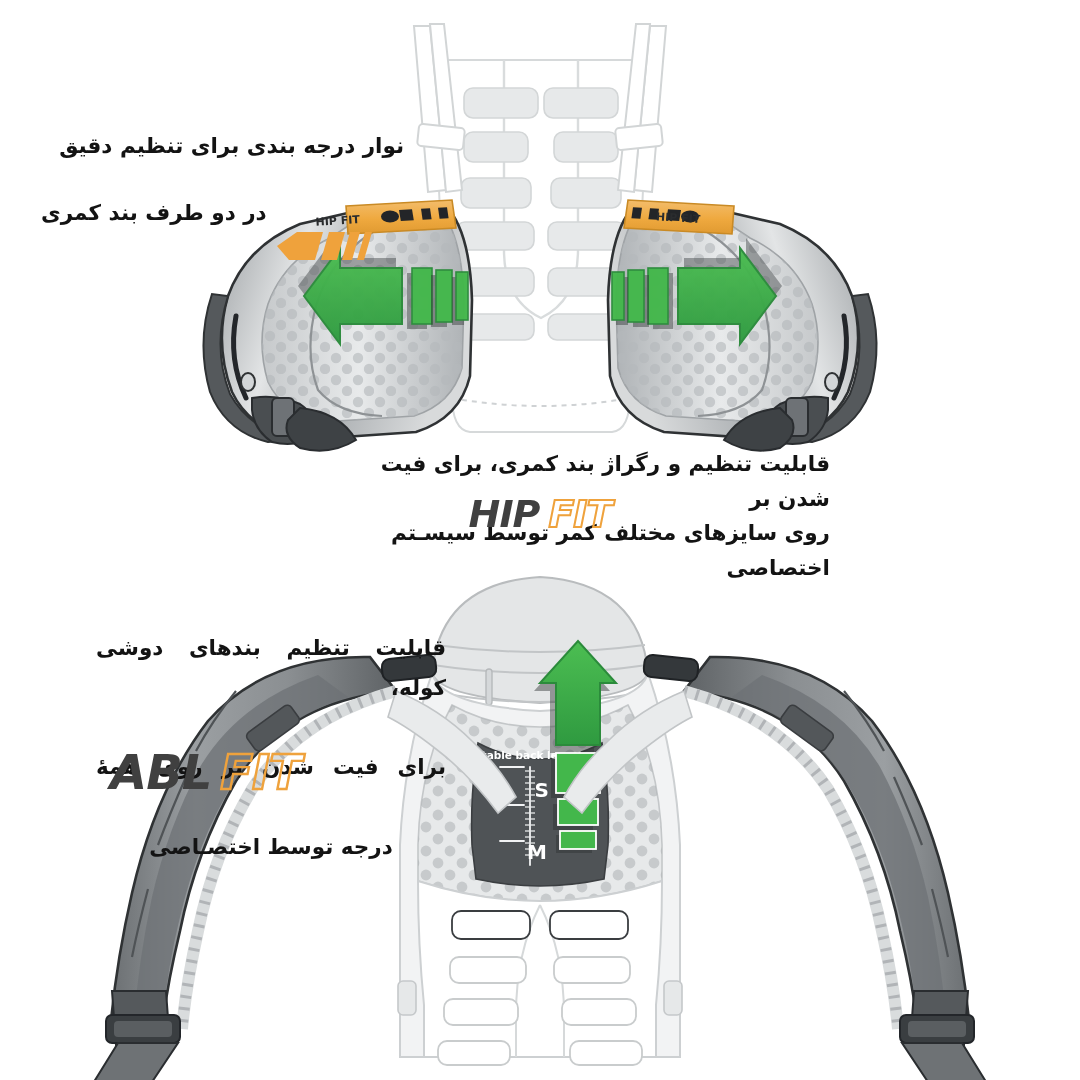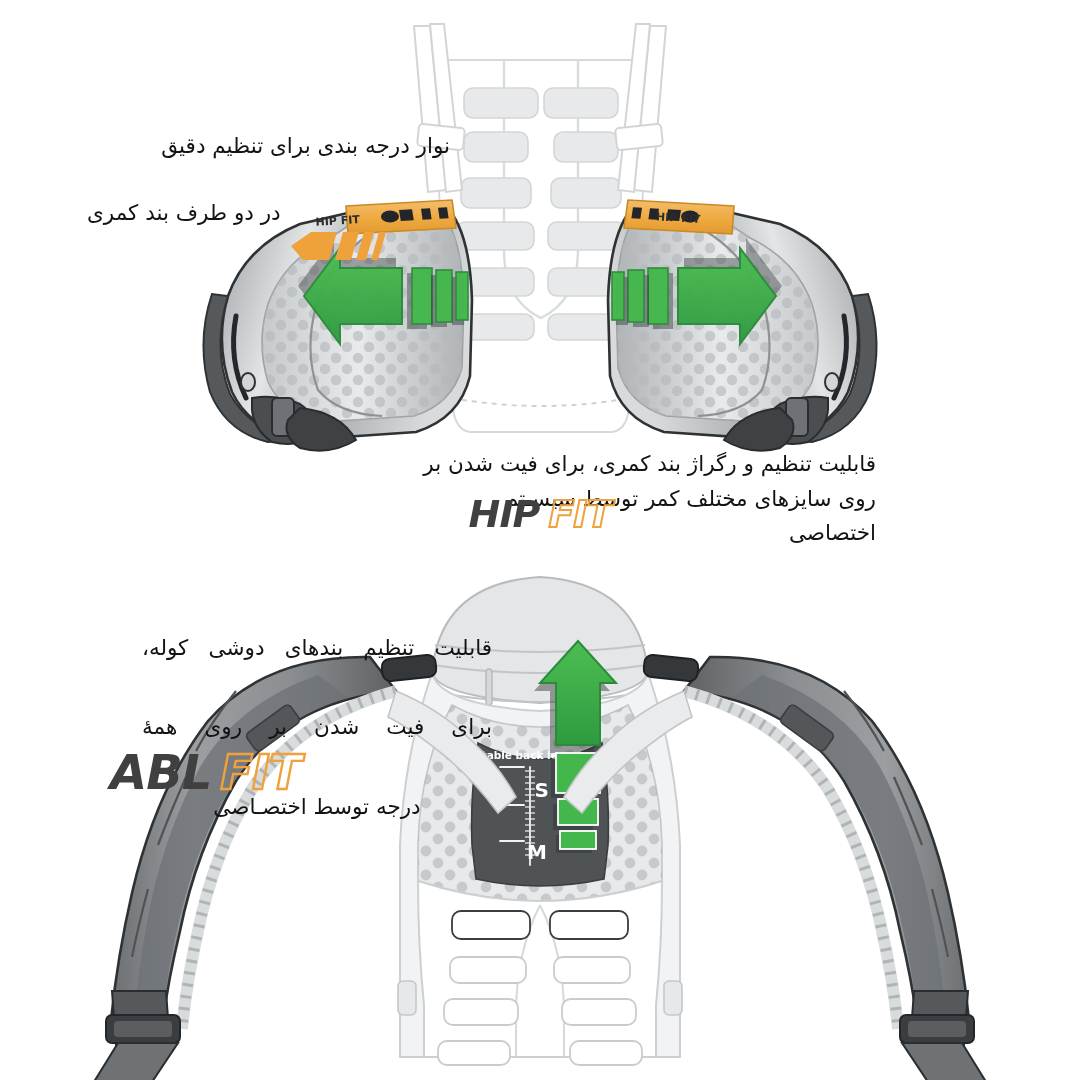--- a/index.html
+++ b/index.html
@@ -11,25 +11,24 @@
     position:relative;overflow:hidden;
   }
   .page{position:relative;width:1080px;height:1080px;background:#fff;}
 
   
   .abs{position:absolute;}
 
   
   .rtl-text{
     direction:rtl;text-align:right;
-    font-weight:400;
+    font-weight:700;
     color:#131313;
     line-height:1.55;
     white-space:pre-line;
-    margin-left:46px;
   }
   #callout-top{
     left:0px; top:96px; width:404px;
     font-size:21.5px; letter-spacing:0px;
     text-align:right; padding-right:0;
   }
   #callout-top .line{display:block;}
   #callout-top .l2wrap{display:flex;align-items:center;justify-content:flex-end;gap:10px;padding-left:41px;}
 
   #callout-mid{

